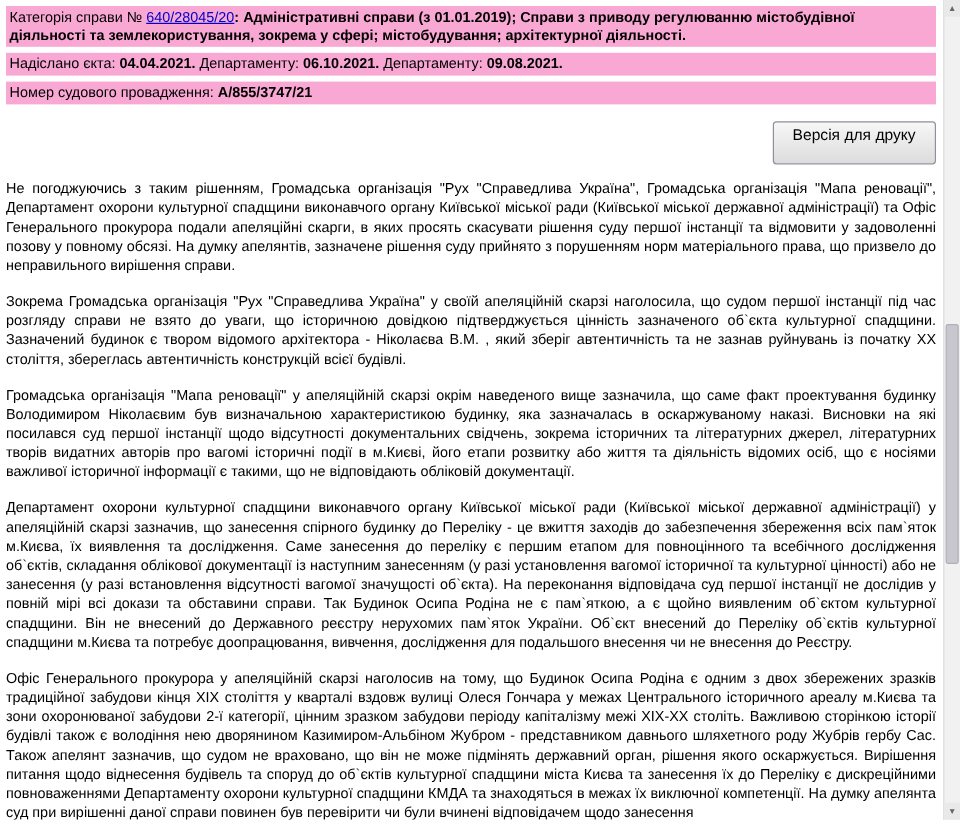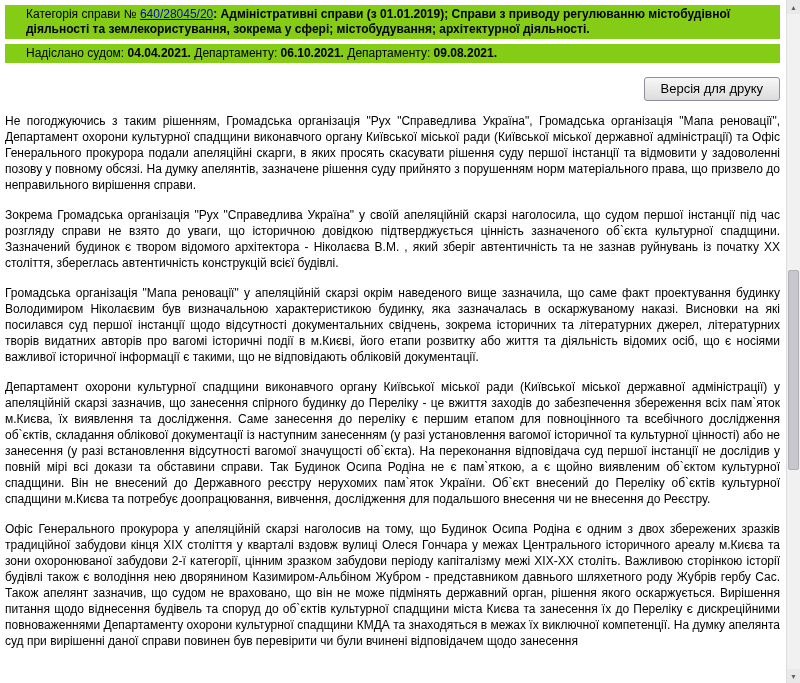--- a/index.html
+++ b/index.html
@@ -7,42 +7,42 @@
     width: 800px; height: 683px;
     overflow: hidden;
     background: #ffffff;
     color: #000000;
     font-family: "Liberation Sans", sans-serif;
   }
   .page { padding: 5px 20px 0 5px; }
 
   
   .meta-block {
-    background: #84cc16;
-    padding: 2px 21px;
+    background: #f9a8d4;
+    padding: 2px 3px;
     margin-bottom: 5px;
     font-size: 12px;
     line-height: 15px;
   }
   .meta-label { font-weight: normal; }
   .meta-value { font-weight: bold; }
   .bold { font-weight: bold; }
   a.case-link { color: #0000cc; text-decoration: underline; cursor: pointer; }
 
   
   .button-row {
     display: flex;
     justify-content: flex-end;
     margin: 14px 0 12px 0;
   }
   button.print-btn {
     font-family: "Liberation Sans", sans-serif;
     font-size: 13px;
     color: #000;
-    padding: 3px 16px 4px 16px;
+    padding: 3px 16px 16px 16px;
     border: 1px solid #8f8f9d;
     border-radius: 3px;
     background: linear-gradient(#f7f7f7, #dcdcdc);
     cursor: pointer;
   }
 
   
   .doc {
     font-size: 12px;
     line-height: 16px;
@@ -82,29 +82,33 @@
 <body>
 
 <div class="page">
 
   <div class="meta-block">
     <span class="meta-label">Категорія справи №</span>
     <a class="case-link">640/28045/20</a><span class="bold">: Адміністративні справи (з 01.01.2019); Справи з приводу регулюванню містобудівної діяльності та землекористування, зокрема у сфері; містобудування; архітектурної діяльності.</span>
   </div>
 
   <div class="meta-block">
-    <span class="meta-label">Надіслано судом:</span>
+    <span class="meta-label">Надіслано єкта:</span>
     <span class="meta-value">04.04.2021.</span>
     <span class="meta-label">Департаменту:</span>
     <span class="meta-value">06.10.2021.</span>
     <span class="meta-label">Департаменту:</span>
     <span class="meta-value">09.08.2021.</span>
   </div>
 
 
+  <div class="meta-block">
+    <span class="meta-label">Номер судового провадження:</span>
+    <span class="meta-value">А/855/3747/21</span>
+  </div>
 
   <div class="button-row">
     <button class="print-btn">Версія для друку</button>
   </div>
 
   <div class="doc">
     <p>Не погоджуючись з таким рішенням, Громадська організація "Рух "Справедлива Україна", Громадська організація "Мапа реновації", Департамент охорони культурної спадщини виконавчого органу Київської міської ради (Київської міської державної адміністрації) та Офіс Генерального прокурора подали апеляційні скарги, в яких просять скасувати рішення суду першої інстанції та відмовити у задоволенні позову у повному обсязі. На думку апелянтів, зазначене рішення суду прийнято з порушенням норм матеріального права, що призвело до неправильного вирішення справи.</p>
     <p>Зокрема Громадська організація "Рух "Справедлива Україна" у своїй апеляційній скарзі наголосила, що судом першої інстанції під час розгляду справи не взято до уваги, що історичною довідкою підтверджується цінність зазначеного об`єкта культурної спадщини. Зазначений будинок є твором відомого архітектора - Ніколаєва В.М. , який зберіг автентичність та не зазнав руйнувань із початку XX століття, збереглась автентичність конструкцій всієї будівлі.</p>
     <p>Громадська організація "Мапа реновації" у апеляційній скарзі окрім наведеного вище зазначила, що саме факт проектування будинку Володимиром Ніколаєвим був визначальною характеристикою будинку, яка зазначалась в оскаржуваному наказі. Висновки на які посилався суд першої інстанції щодо відсутності документальних свідчень, зокрема історичних та літературних джерел, літературних творів видатних авторів про вагомі історичні події в м.Києві, його етапи розвитку або життя та діяльність відомих осіб, що є носіями важливої історичної інформації є такими, що не відповідають обліковій документації.</p>
     <p>Департамент охорони культурної спадщини виконавчого органу Київської міської ради (Київської міської державної адміністрації) у апеляційній скарзі зазначив, що занесення спірного будинку до Переліку - це вжиття заходів до забезпечення збереження всіх пам`яток м.Києва, їх виявлення та дослідження. Саме занесення до переліку є першим етапом для повноцінного та всебічного дослідження об`єктів, складання облікової документації із наступним занесенням (у разі установлення вагомої історичної та культурної цінності) або не занесення (у разі встановлення відсутності вагомої значущості об`єкта). На переконання відповідача суд першої інстанції не дослідив у повній мірі всі докази та обставини справи. Так Будинок Осипа Родіна не є пам`яткою, а є щойно виявленим об`єктом культурної спадщини. Він не внесений до Державного реєстру нерухомих пам`яток України. Об`єкт внесений до Переліку об`єктів культурної спадщини м.Києва та потребує доопрацювання, вивчення, дослідження для подальшого внесення чи не внесення до Реєстру.</p>

